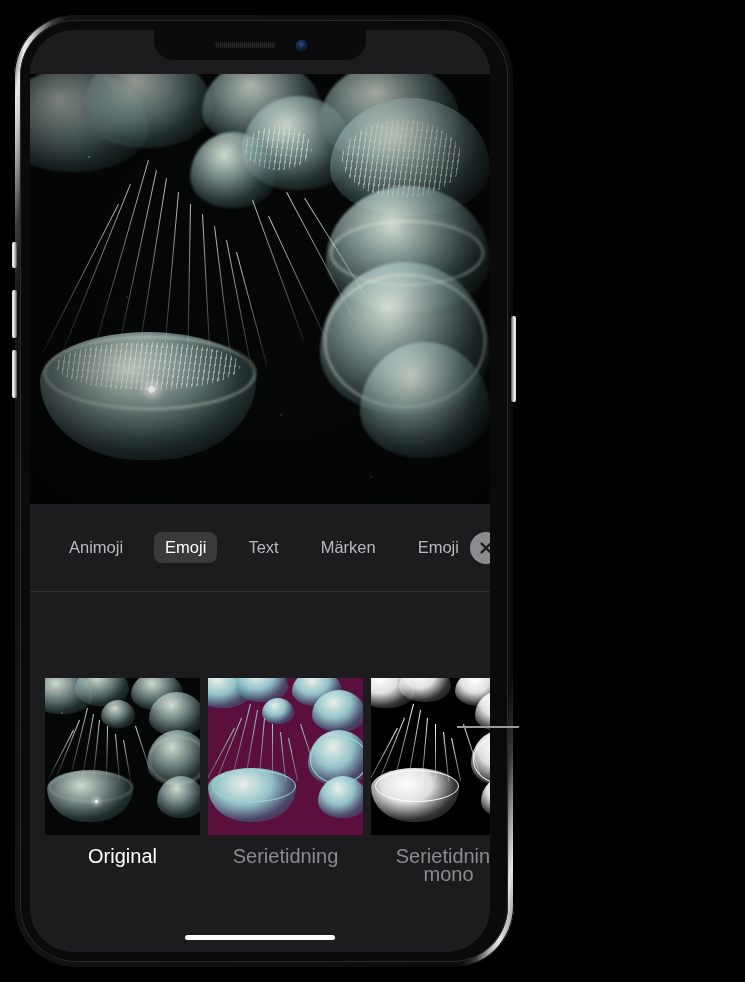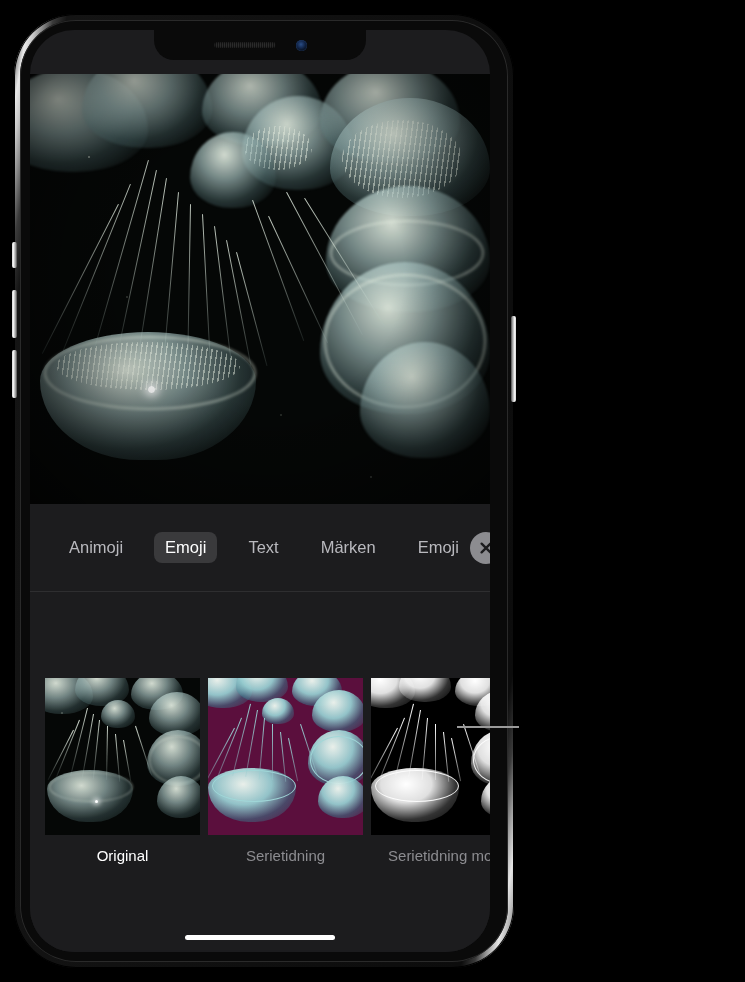--- a/index.html
+++ b/index.html
@@ -271,21 +271,21 @@
   .filter-thumb {
     width: 155px;
     height: 157px;
     overflow: hidden;
     position: relative;
     background: #050706;
   }
   .filter-label {
     margin-top: 12px;
     text-align: center;
-    font-size: 15px;
+    font-size: 20px;
     color: #8c8c90;
     line-height: 18px;
   }
   .filter-item.selected .filter-label { color: #ffffff; }
 
   
   .mini-scene { position: absolute; inset: 0; }
   .mini-scene.comic { background: #5b0f3d; }
   .mini-scene.mono  { background: #000000; }
 

